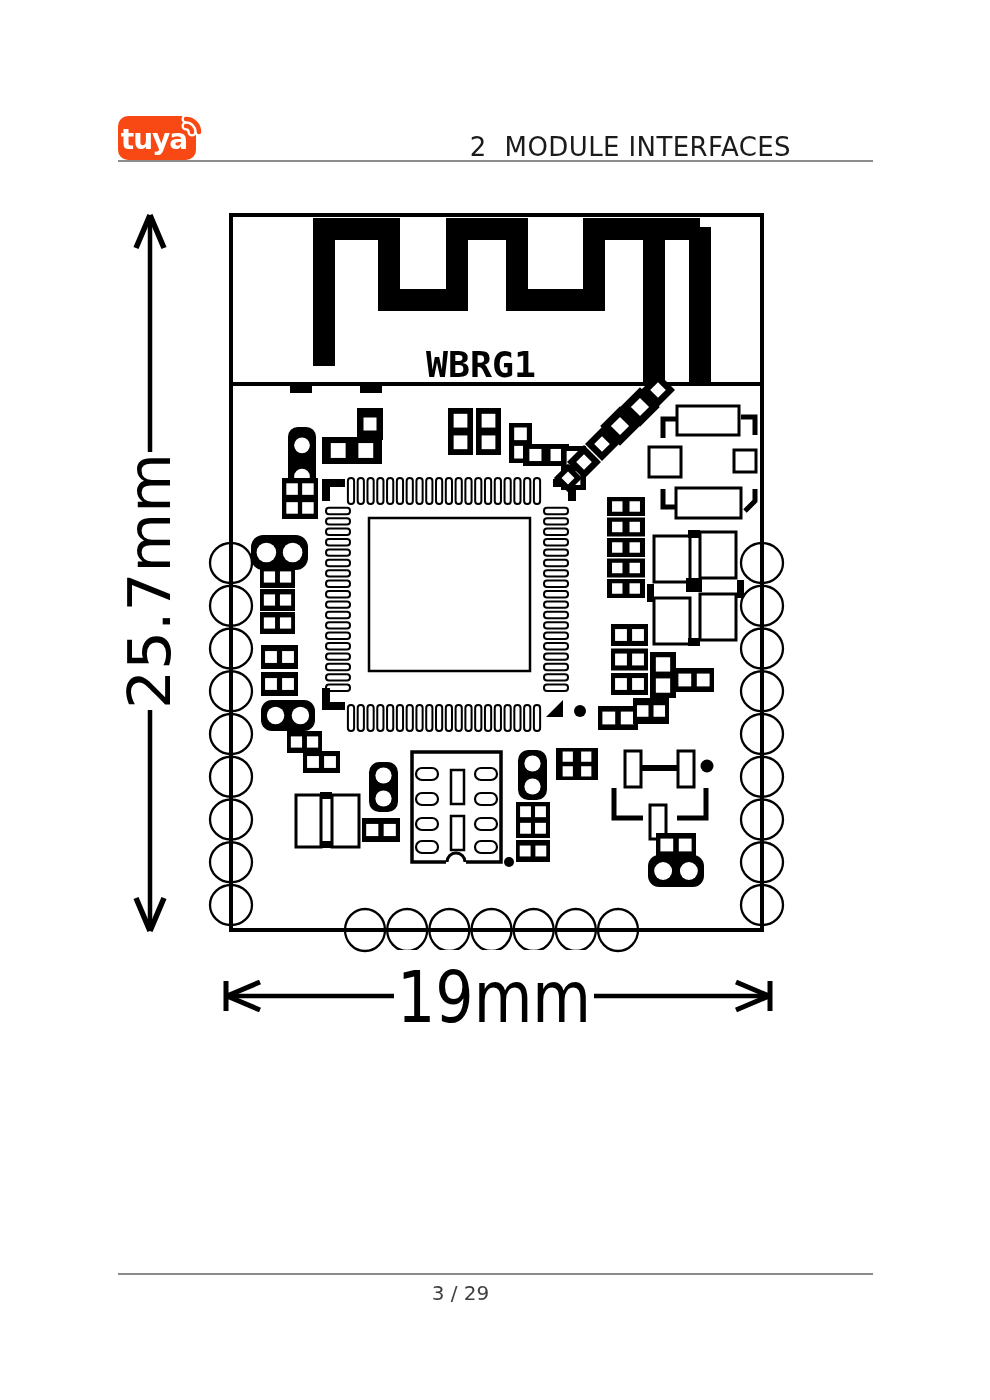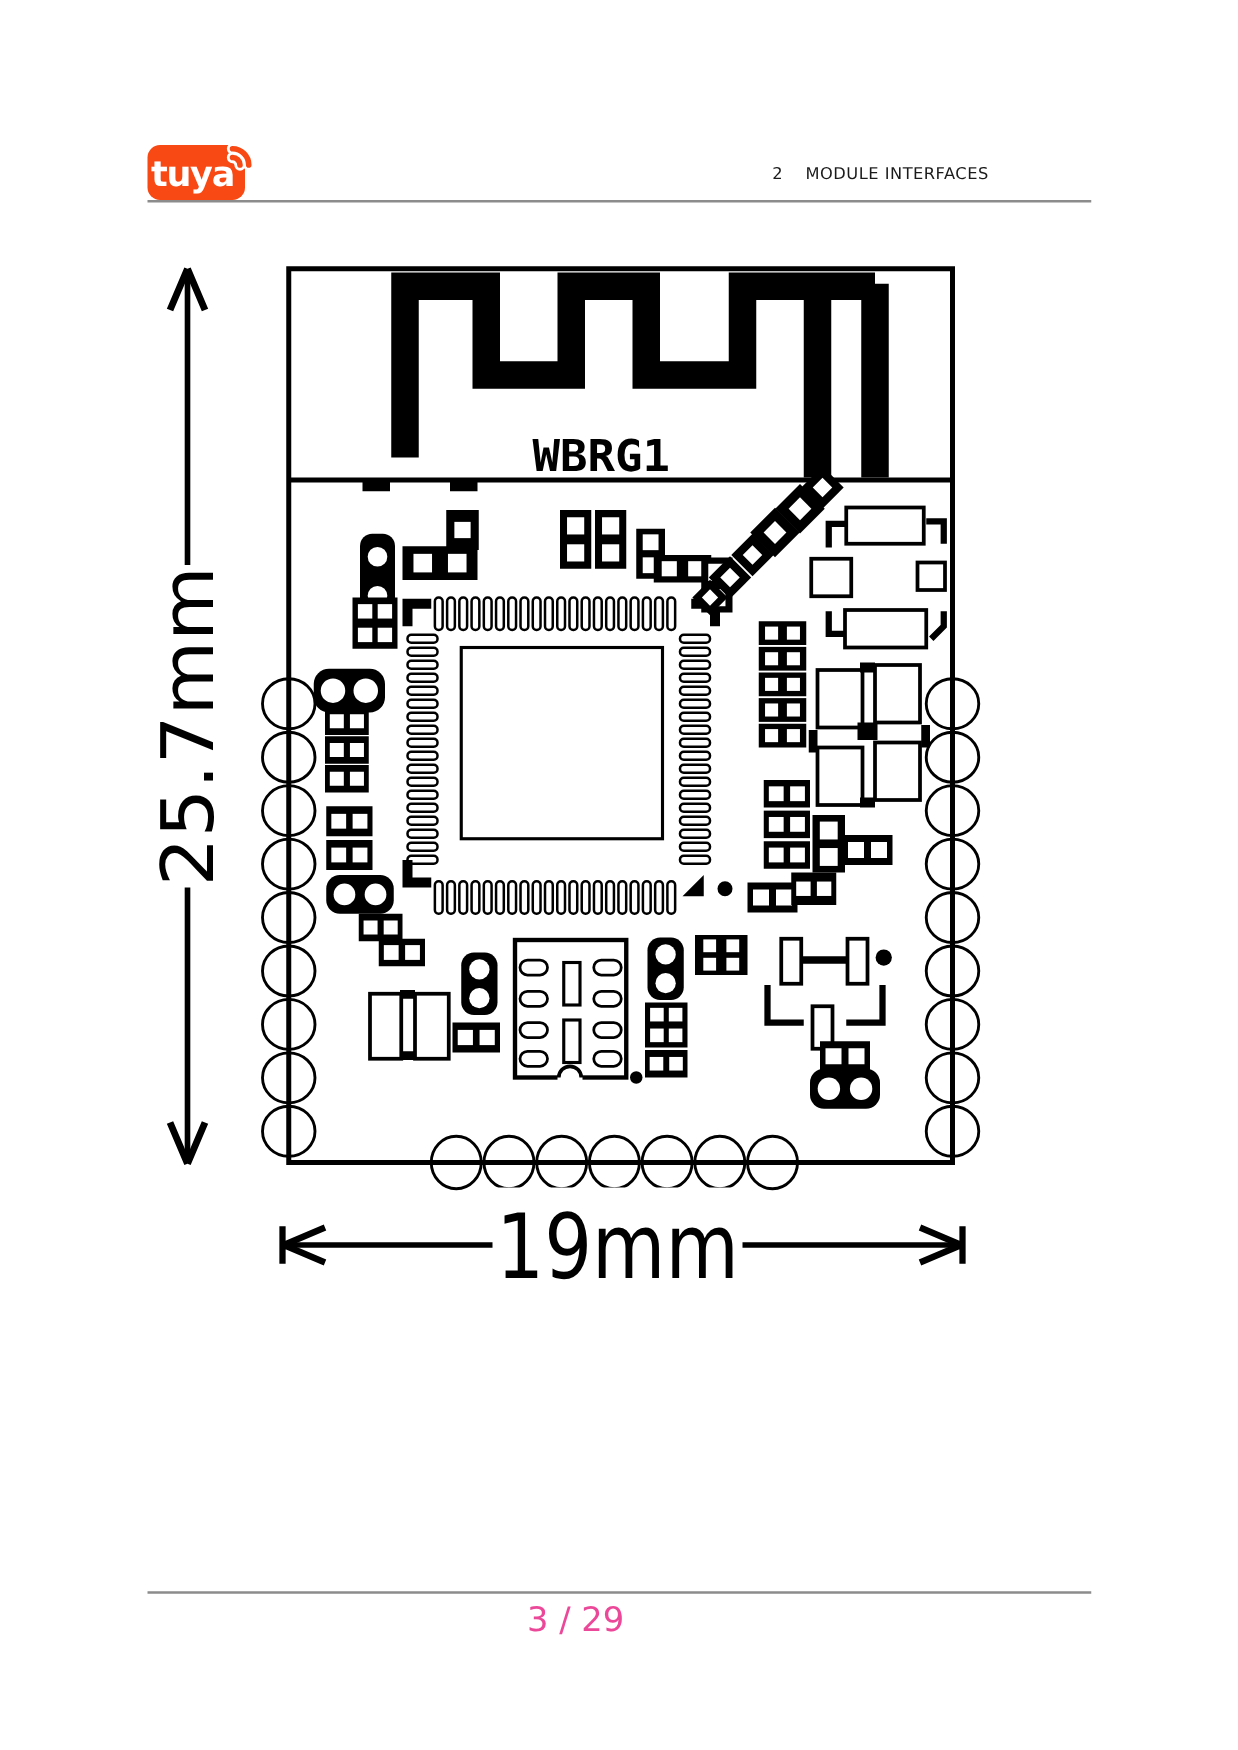--- a/index.html
+++ b/index.html
@@ -1,25 +1,25 @@
 <!DOCTYPE html>
 <html><head>
 <meta charset="utf-8">
 <style>
   html,body{margin:0;padding:0;background:#fff;}
   .page{position:relative;width:908px;height:1400px;background:#fff;overflow:hidden;
         font-family:"DejaVu Sans",sans-serif;color:#111;}
-  .hdr-title{position:absolute;top:132px;right:117px;font-size:13px;color:#1b1b1b;
+  .hdr-title{position:absolute;top:132px;right:117px;font-size:26px;color:#1b1b1b;
              letter-spacing:.4px;white-space:nowrap;}
   .hdr-title .num{margin-right:18px;}
   .rule{position:absolute;left:118px;width:755px;background:#8c8c8c;}
   .rule.top{top:160px;height:2px;}
   .rule.bottom{top:1273px;height:2px;}
   .footer-text{position:absolute;top:1281px;left:0;right:0;text-align:center;
-               font-size:27px;color:#ec4899;padding-left:13px;}
+               font-size:20px;color:#404040;padding-left:13px;}
   .logo{position:absolute;left:114px;top:108px;}
   svg.fig{position:absolute;left:0;top:0;}
   .figtext{font-family:"DejaVu Sans",sans-serif;fill:#000;}
   .modlabel{font-family:"DejaVu Sans Mono",monospace;font-weight:bold;fill:#000;}
 </style>
 </head>
 <body>
 
 <div class="page">
 

